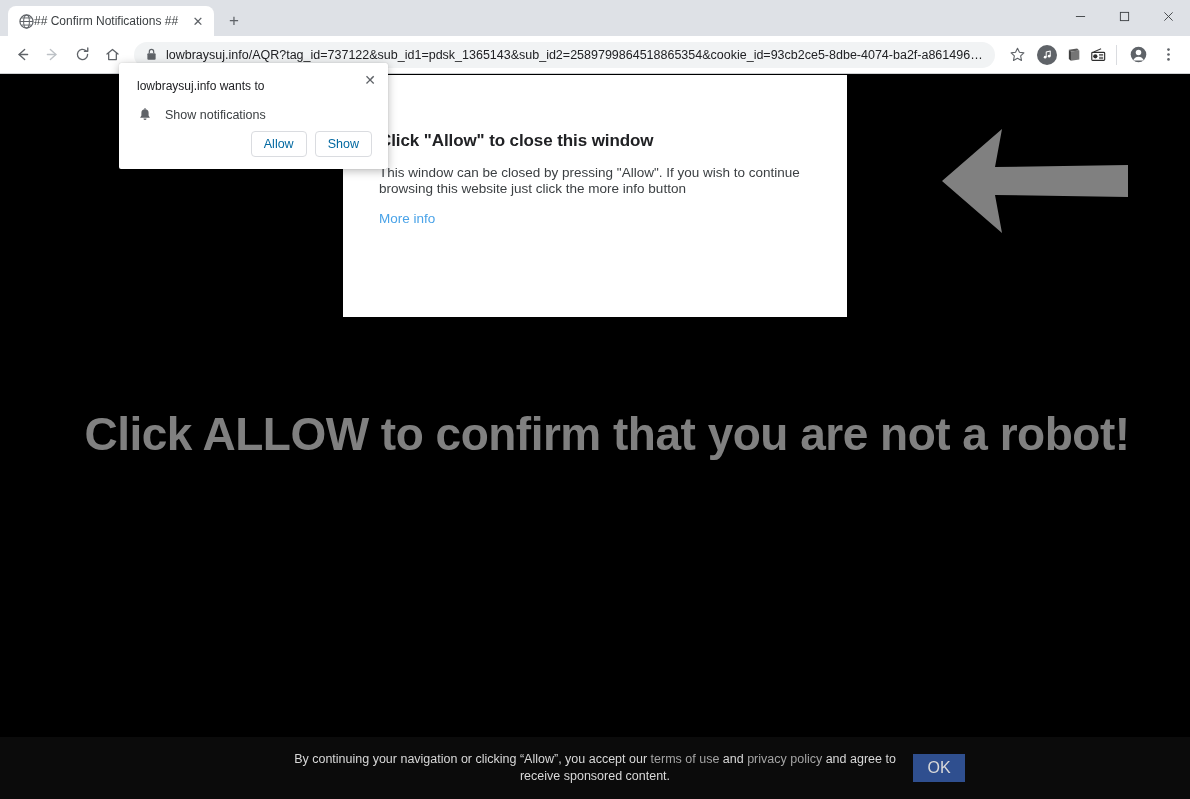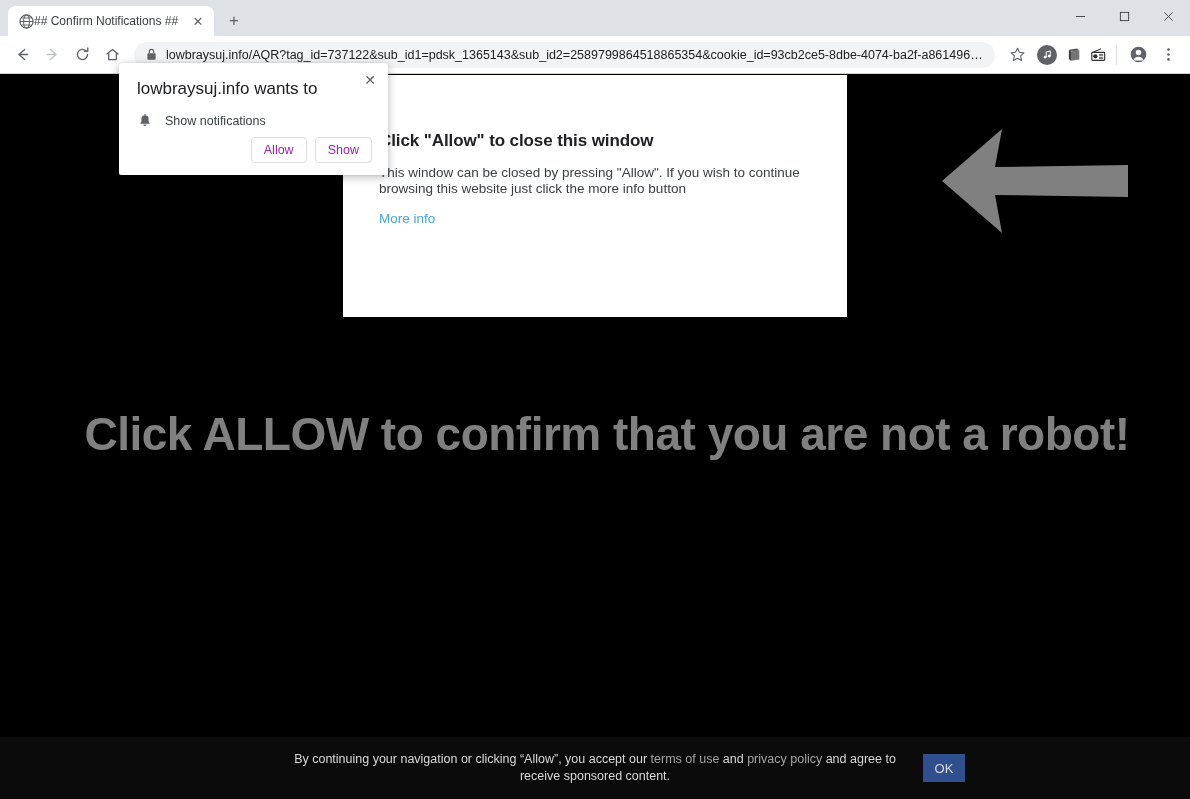--- a/index.html
+++ b/index.html
@@ -180,24 +180,24 @@
     font-size: 12.5px;
     color: #d8d8d8;
     line-height: 1.35;
     max-width: 640px;
     margin: 0 auto;
   }
   .consent-text a { color: #a3a3a3; text-decoration: none; }
   .ok-btn {
     position: absolute;
     right: 225px;
-    width: 42px; height: 28px;
+    width: 52px; height: 28px;
     background: #2f4f8f;
     color: #d9d9d9;
-    font-size: 13px;
+    font-size: 16px;
     display: flex; align-items: center; justify-content: center;
     border: none;
     font-family: "Liberation Sans", sans-serif;
   }
 
   
   .permission {
     position: absolute;
     left: 119px; top: 63px;
     width: 269px;
@@ -208,38 +208,38 @@
     z-index: 50;
   }
   .perm-close {
     position: absolute;
     right: 9px; top: 8px;
     width: 18px; height: 18px;
     display: flex; align-items: center; justify-content: center;
     color: #5f6368; font-size: 14px; line-height: 1;
   }
   .perm-origin {
-    font-size: 17px; color: #202124;
+    font-size: 12px; color: #202124;
     margin-bottom: 14px;
   }
   .perm-row {
     display: flex; align-items: center; gap: 12px;
     margin-bottom: 8px;
   }
   .perm-icon { width: 16px; height: 16px; flex: 0 0 16px; display: flex; align-items: center; justify-content: center; }
   .perm-label { font-size: 12.5px; color: #3c4043; }
   .perm-actions { display: flex; justify-content: flex-end; gap: 8px; }
   .perm-btn {
     min-width: 56px;
     height: 26px;
     padding: 0 12px;
     border: 1px solid #dadce0;
     border-radius: 4px;
     background: #fff;
-    color: #a21caf;
+    color: #0369a1;
     font-size: 12.5px;
     font-family: "Liberation Sans", sans-serif;
     display: flex; align-items: center; justify-content: center;
   }
 </style>
 </head>
 <body>
 
 <div class="browser">
 

